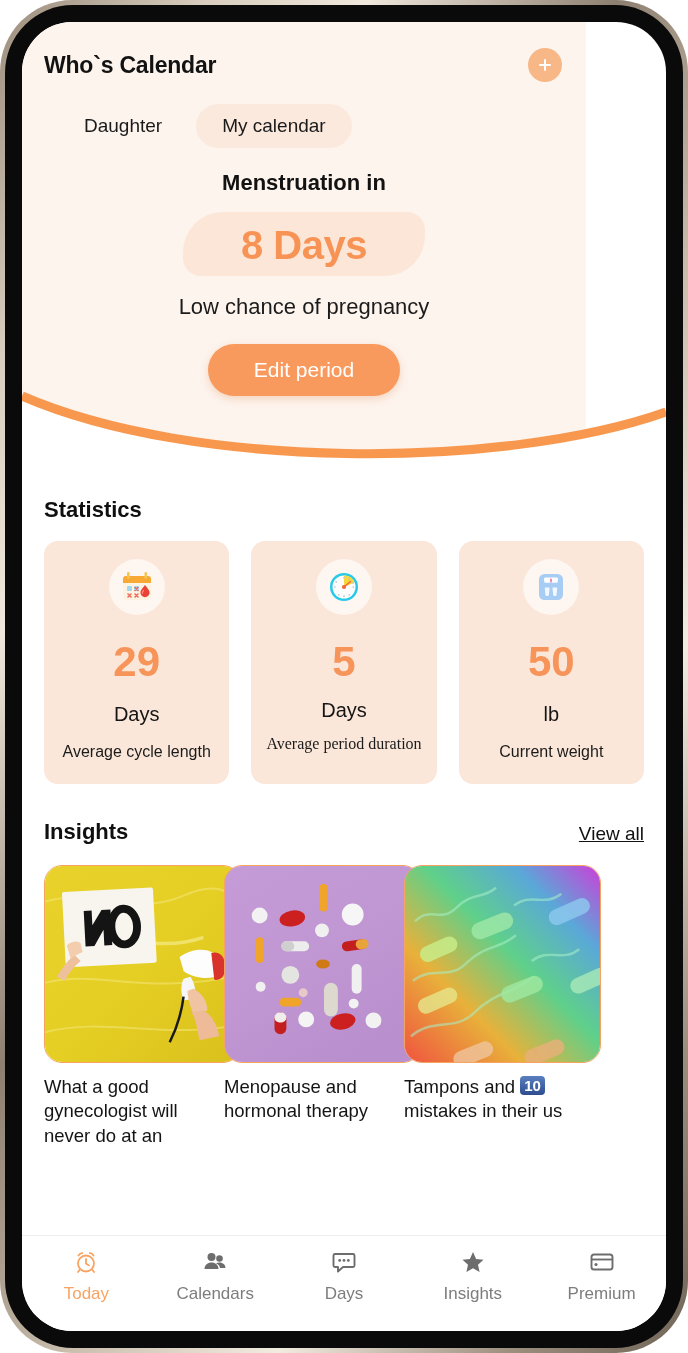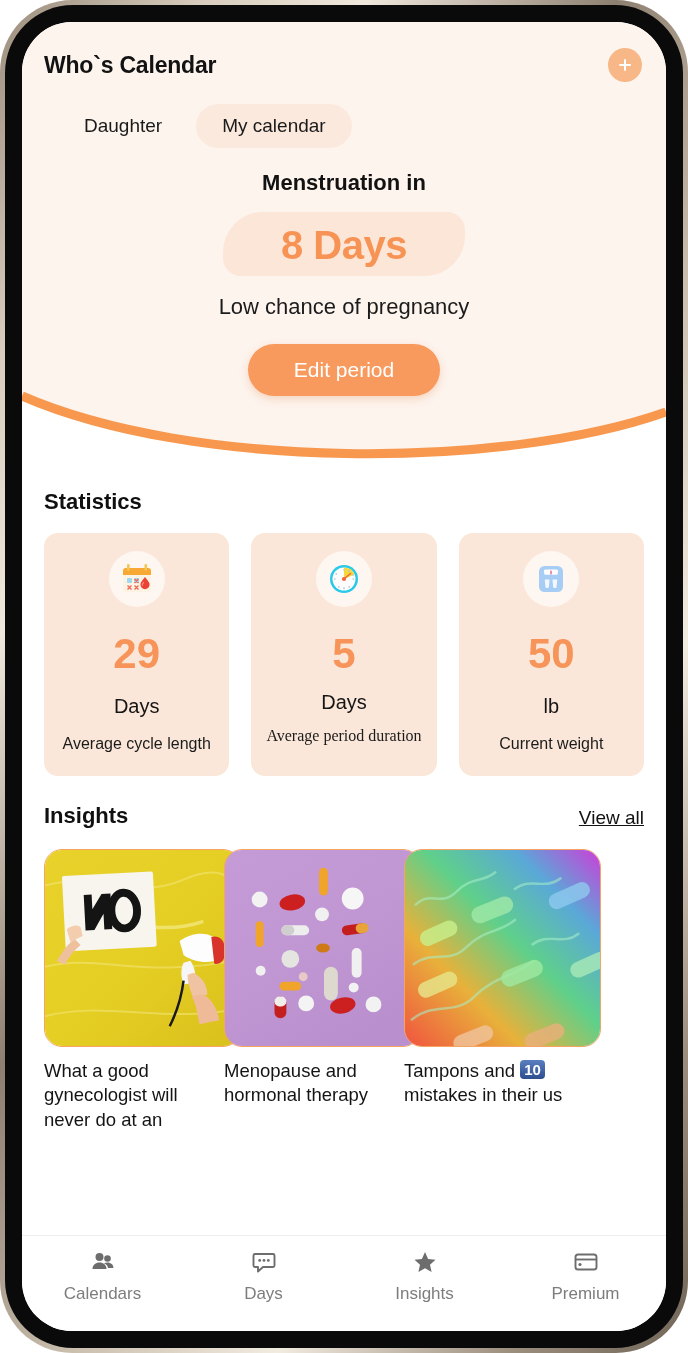--- a/index.html
+++ b/index.html
@@ -32,21 +32,21 @@
     left: 22px; top: 22px;
     width: 644px; height: 1309px;
     border-radius: 50px;
     background: #ffffff;
     overflow: hidden;
   }
 
   
   .hero {
     position: relative;
-    width: 644px;
+    width: 564px;
     height: 440px;
     background: #fdf4ee;
   }
   .hero-top {
     display: flex;
     align-items: center;
     justify-content: space-between;
     padding: 26px 24px 0 22px;
   }
   .app-title {
@@ -123,21 +123,21 @@
     width: 644px; height: 90px;
     pointer-events: none;
   }
 
   
   .section-pad { padding: 0 22px; }
   .section-head {
     display: flex;
     align-items: flex-end;
     justify-content: space-between;
-    margin-top: 27px;
+    margin-top: 35px;
   }
   .section-title {
     font-size: 22px;
     font-weight: bold;
     color: #101010;
   }
   .view-all {
     font-size: 19px;
     color: #111111;
     text-decoration: underline;
@@ -479,20 +479,30 @@
           </div>
           <div class="insight-caption"><span>Tampons and </span><span class="keycap">10</span><span>
 mistakes in their us</span></div>
         </div>
 
       </div>
     </div>
 
     <div class="bottom-nav">
 
+      <div class="nav-item active">
+        <svg width="26" height="26" viewBox="0 0 26 26">
+          <circle cx="13" cy="14.5" r="8" fill="none" stroke="#f9a362" stroke-width="1.8"></circle>
+          <path d="M13 10v4.6l3 1.8" fill="none" stroke="#f9a362" stroke-width="1.8" stroke-linecap="round"></path>
+          <path d="M5.5 6.5C6.8 4.6 8.2 4 9.2 4.2" fill="none" stroke="#f9a362" stroke-width="1.8" stroke-linecap="round"></path>
+          <path d="M20.5 6.5C19.2 4.6 17.8 4 16.8 4.2" fill="none" stroke="#f9a362" stroke-width="1.8" stroke-linecap="round"></path>
+          <path d="M6.5 21l-1.5 2M19.5 21l1.5 2" stroke="#f9a362" stroke-width="1.8" stroke-linecap="round"></path>
+        </svg>
+        <div class="nav-label">Today</div>
+      </div>
 
       <div class="nav-item">
         <svg width="26" height="26" viewBox="0 0 26 26">
           <circle cx="9.5" cy="8" r="4" fill="#6d6d6d"></circle>
           <circle cx="17.5" cy="9.5" r="3.3" fill="#6d6d6d"></circle>
           <path d="M2.5 20c0-4 3.2-6.5 7-6.5s7 2.5 7 6.5z" fill="#6d6d6d"></path>
           <path d="M14 14.2c1-.5 2.2-.8 3.5-.8 3.4 0 6 2.2 6 5.6H18c0-1.9-1.5-3.7-4-4.8z" fill="#6d6d6d"></path>
         </svg>
         <div class="nav-label">Calendars</div>
       </div>

